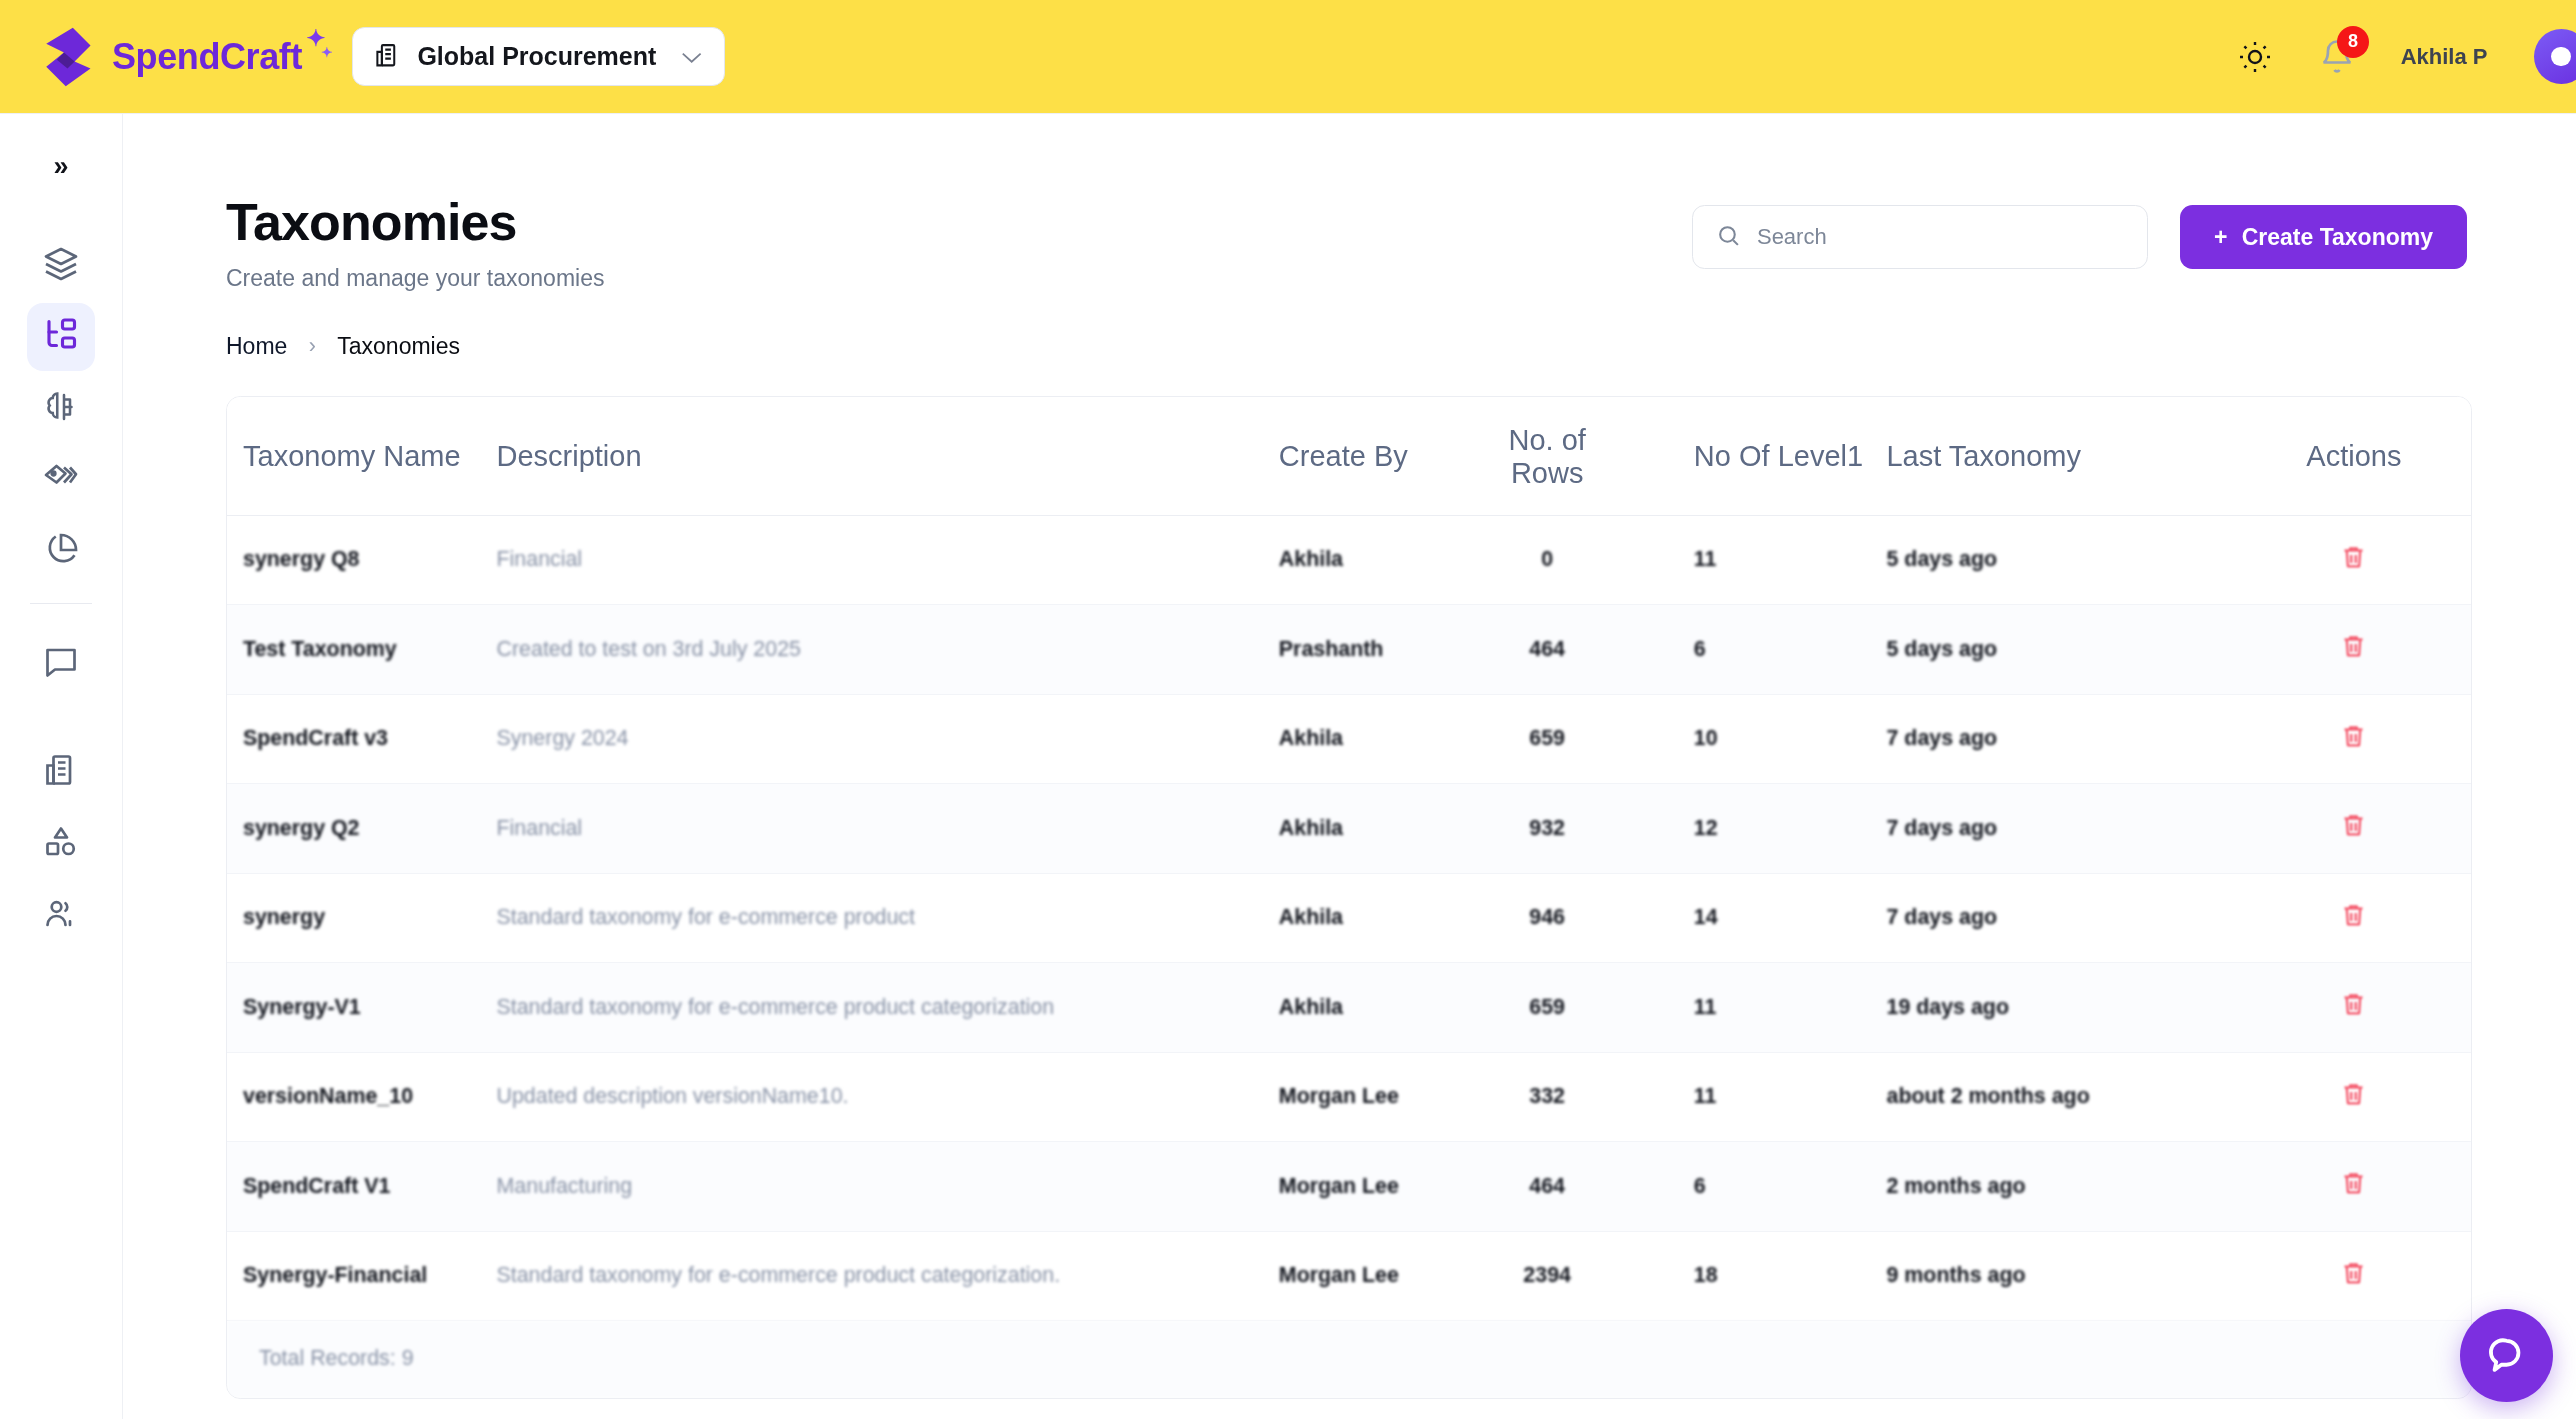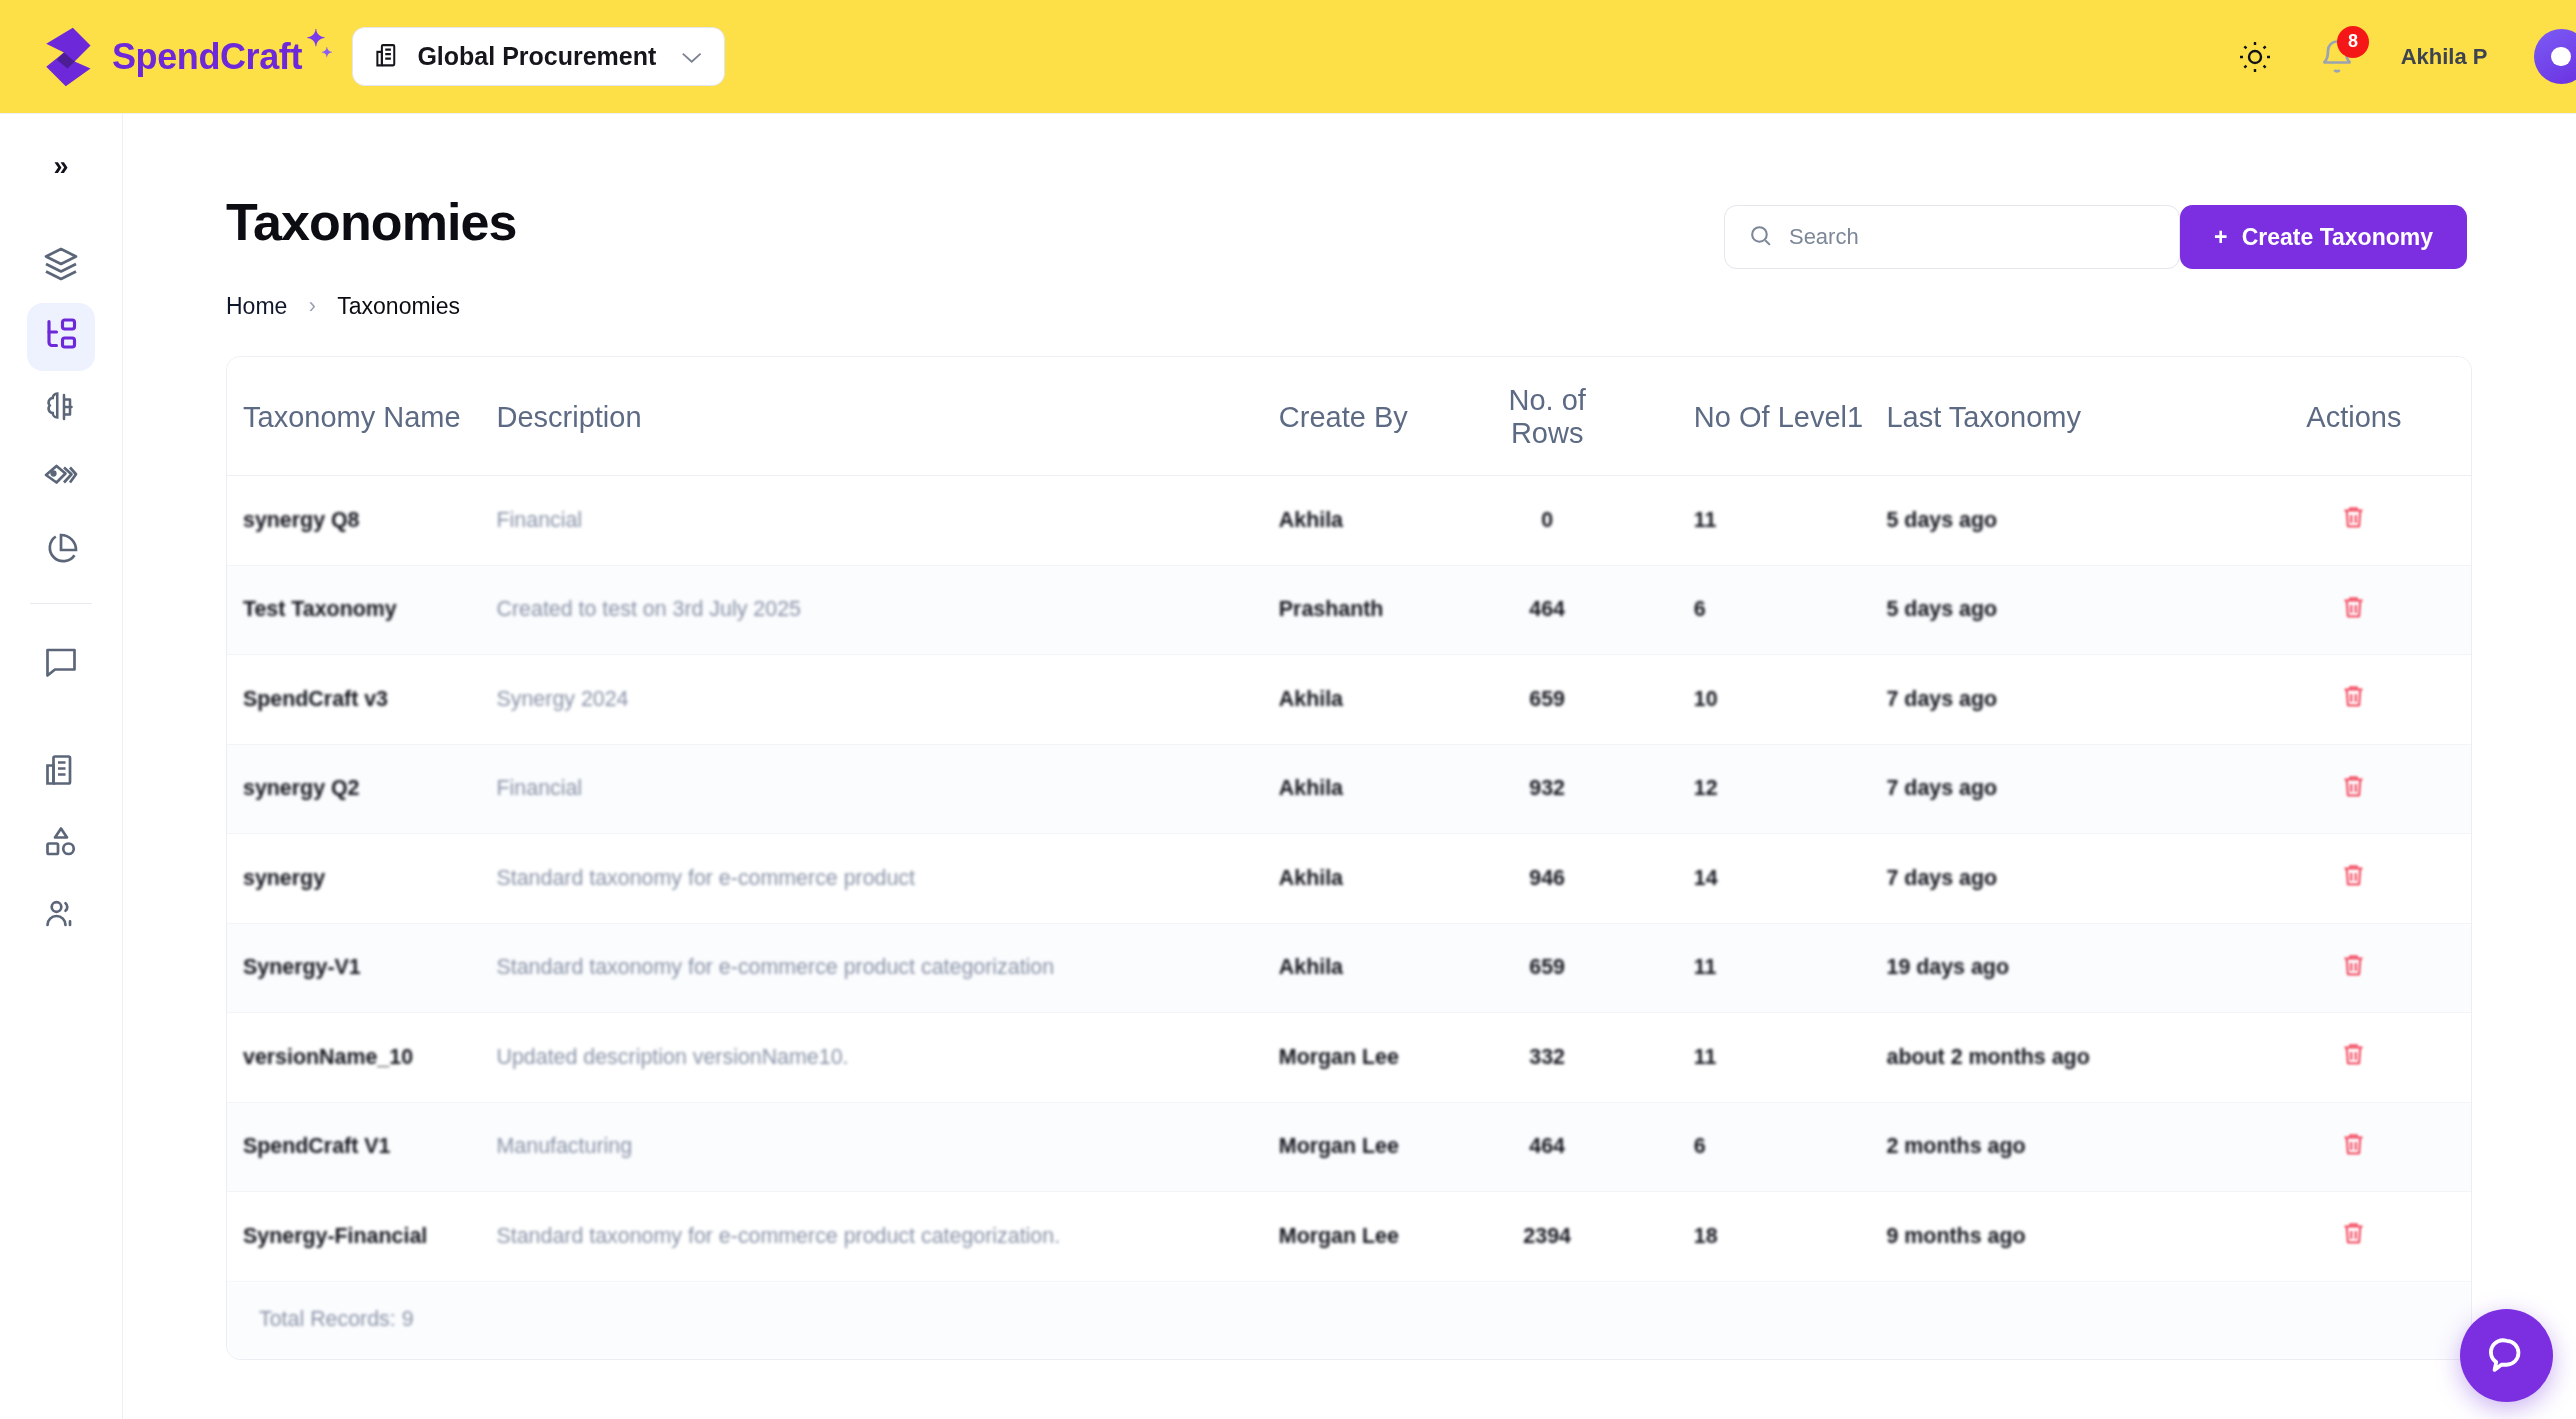--- a/index.html
+++ b/index.html
@@ -93,21 +93,21 @@
     background: #ffffff;
     overflow: hidden;
   }
   .page-head { padding: 78px 0 0 103px; position: relative; }
   .page-title { font-size: 52px; font-weight: bold; color: #0b0d13; letter-spacing: -0.9px; }
   .page-sub { font-size: 23px; color: #6b7governance; }
   .page-sub { font-size: 23px; color: #6b7689; margin-top: 12.5px; }
 
   .head-actions {
     position: absolute; top: 91px; right: 109px;
-    display: flex; align-items: center;  padding-left: 43px;
+    display: flex; align-items: center; gap: 32px; padding-left: 43px;
   }
   .search-box {
     width: 456px; height: 64px;
     border: 0.9px solid #e3e6ec; border-radius: 12.5px;
     display: flex; align-items: center; gap: 16px; padding: 0 23px;
     background: #fff;
   }
   .search-box input {
     border: none; outline: none; background: transparent;
     font-size: 22px; color: #2b303b; width: 100%;
@@ -344,20 +344,21 @@
         <path d="M15 5.5a3.2 3.2 0 0 1 0 5M18 20v-2.5"></path>
       </svg>
     </span>
   </div>
 </div>
 
 <div class="main">
 
   <div class="page-head">
     <div class="page-title">Taxonomies</div>
+    <div class="page-sub">Create and manage your taxonomies</div>
 
     <div class="head-actions">
       <div class="search-box">
         <span>
           <svg width="25" height="25" viewBox="0 0 24 24" fill="none" stroke="#7d8798" stroke-width="2">
             <circle cx="11" cy="11" r="7"></circle>
               <path d="M16.5 16.5L21 21"></path>
           </svg>
         </span>
         <input type="text" value="" placeholder="Search" style="">

